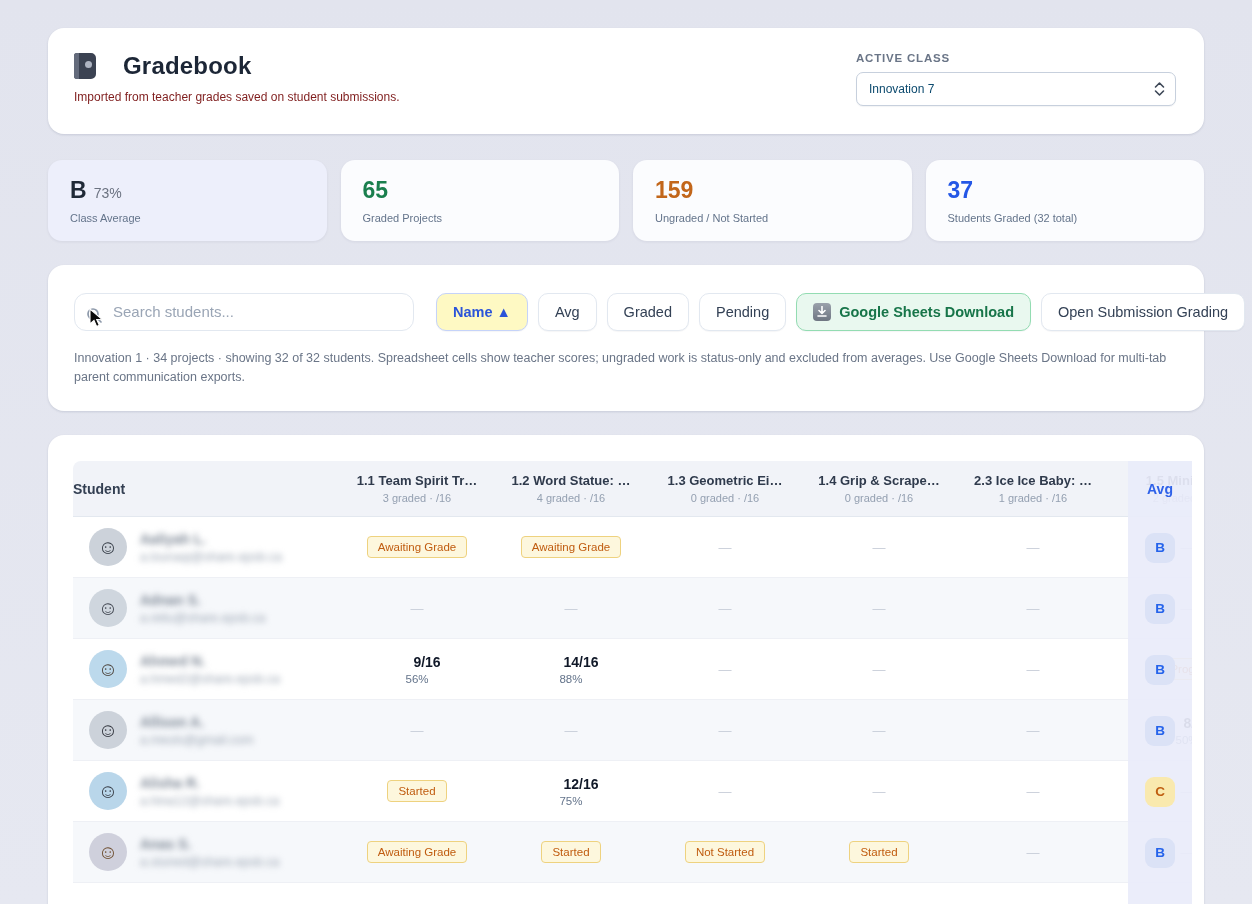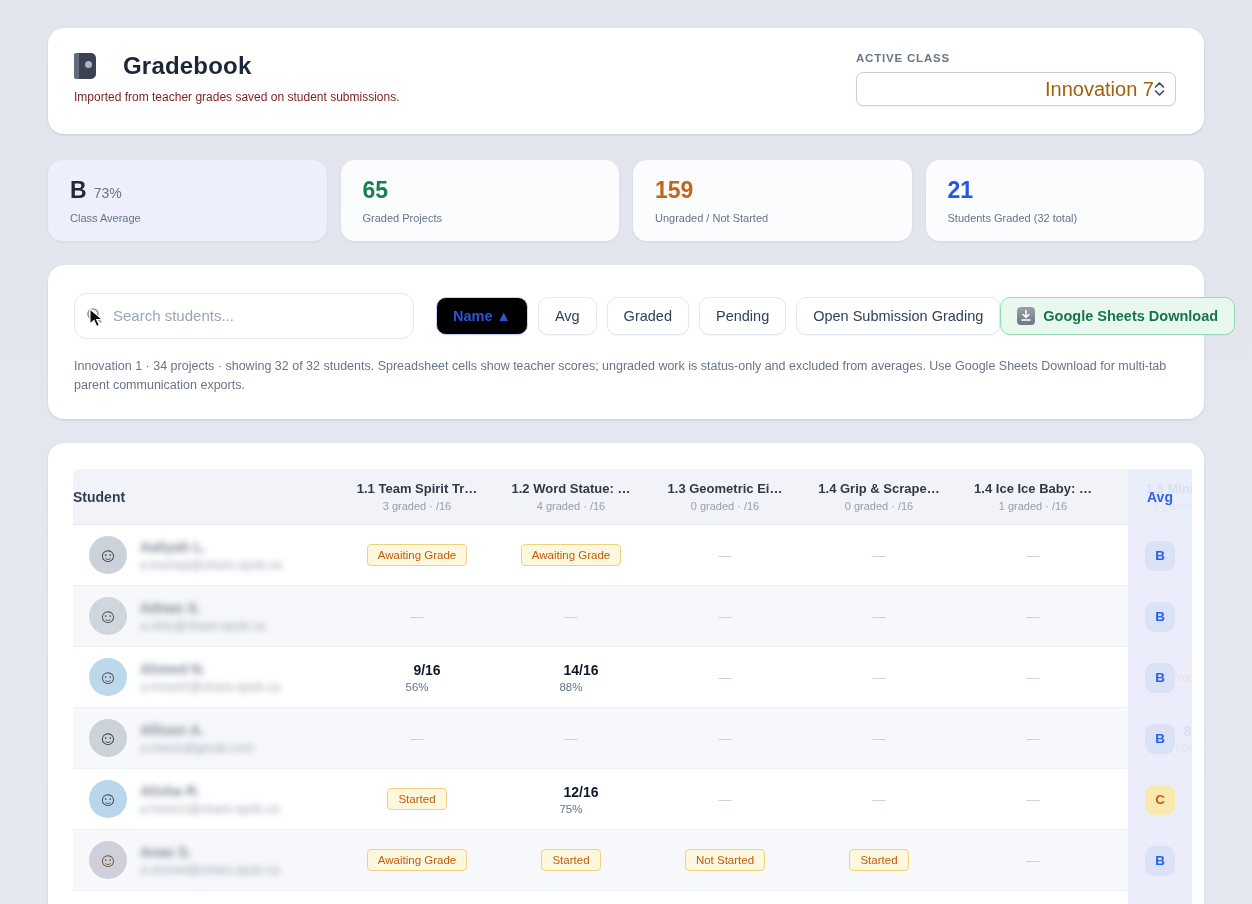--- a/index.html
+++ b/index.html
@@ -27,46 +27,46 @@
     background:#646b7c; border-radius:3px 0 0 3px; }
   .notebook-icon::after { content:""; position:absolute; left:11px; top:8px; width:7px; height:7px;
     background:#aeb4c2; border-radius:50%; }
   .page-title { font-size:24px; font-weight:800; color:#1c2636; letter-spacing:.2px; }
   .page-subtitle { margin-top:10px; font-size:12px; color:#7f1d1d;text-align:center; }
   .active-class { width:320px; }
   .active-class-label { display:block; font-size:11.5px; font-weight:700; letter-spacing:.07em;
     color:#6a7587; margin-bottom:8px; }
   .select { height:34px; background:#fff; border:1px solid #c7d0dd; border-radius:7px;
     box-shadow:0 1px 1px rgba(20,30,60,.05); display:flex; align-items:center;
-    justify-content:flex-end; padding:0 10px 0 12px; font-size:20px; color:#a16207; cursor:pointer; }
+    justify-content:space-between; padding:0 10px 0 12px; font-size:12px; color:#0c4a6e; cursor:pointer; }
 
   
   .stats { display:grid; grid-template-columns:repeat(4,1fr); gap:14px; margin-bottom:24px; }
   .stat-card { background:#fbfcfe; border-radius:14px; padding:17px 22px;
     box-shadow:0 1px 3px rgba(25,35,70,.07); }
   .stat-card.highlight { background:#edeffb; }
   .stat-top { display:flex; align-items:baseline; gap:7px; }
   .stat-value { font-size:23px; font-weight:800; line-height:1.2; }
   .stat-suffix { font-size:14px; color:#6b7280; font-weight:500; }
   .stat-label { margin-top:7px; font-size:11px; color:#64748b; }
 
   
   .toolbar-card { padding:28px 26px 24px 26px; margin-bottom:24px; }
   .toolbar-row { display:flex; align-items:center; }
-  .search-box { position:relative; width:340px; height:46px; margin-right:22px; flex:none; }
+  .search-box { position:relative; width:340px; height:38px; margin-right:22px; flex:none; }
   .search-box input { width:100%; height:100%; border:1px solid #e2e8f0; border-radius:12px;
     background:#fff; padding:0 14px 0 38px; font-size:15px; color:#1f2937; outline:none;
     font-family:"Liberation Sans", sans-serif; }
   .search-box input::placeholder { color:#9aa5b5; }
   .search-icon { position:absolute; left:12px; top:14px; }
   .btn { height:38px; padding:0 16px; border-radius:10px; border:1px solid #e2e8f0;
     background:#fff; font-size:14.5px; color:#334155; font-weight:500; cursor:pointer;
     font-family:"Liberation Sans", sans-serif; white-space:nowrap; margin-right:10px;
     box-shadow:0 1px 1px rgba(20,30,60,.04); display:flex; align-items:center; gap:8px; }
-  .btn.active-sort { background:#000000; border-color:#c5d3f9; color:#2b54d9; font-weight:600; }
+  .btn.active-sort { background:#fef9c3; border-color:#c5d3f9; color:#2b54d9; font-weight:600; }
   .btn.google { background:#e9f8ef; border-color:#93dcb2; color:#177549; font-weight:600; }
   .btn.open-grading { margin-left:0; margin-right:0; }
   .dl-icon { width:18px; height:18px; background:linear-gradient(180deg,#9aa1ab,#6f7682);
     border-radius:4px; display:flex; align-items:center; justify-content:center; flex:none; }
   .note { margin-top:18px; font-size:12.5px; line-height:1.55; color:#6a7587; max-width:1110px; }
 
   
   .table-card { padding:26px 12px 0 25px; height:520px; overflow:hidden; }
   .table-wrap { position:relative; overflow:hidden; }
   .t-row, .t-head { display:grid; grid-template-columns:267px repeat(6,154px); width:1191px; }
@@ -141,50 +141,50 @@
         <div class="stat-label">Graded Projects</div>
       </div>
       <div class="stat-card">
         <div class="stat-top">
           <span class="stat-value" style="color: rgb(194, 102, 26);">159</span>
         </div>
         <div class="stat-label">Ungraded / Not Started</div>
       </div>
       <div class="stat-card">
         <div class="stat-top">
-          <span class="stat-value" style="color: rgb(36, 87, 230);">21</span>
+          <span class="stat-value" style="color: rgb(36, 87, 230);">37</span>
         </div>
         <div class="stat-label">Students Graded (32 total)</div>
       </div>
     </section>
 
   <section class="card toolbar-card">
     <div class="toolbar-row">
       <div class="search-box">
         <svg class="search-icon" width="17" height="17" viewBox="0 0 17 17">
           <circle cx="7" cy="7" r="5" fill="none" stroke="#8d99aa" stroke-width="1.7"></circle>
           <line x1="11" y1="11" x2="15" y2="15" stroke="#8d99aa" stroke-width="1.7" stroke-linecap="round"></line>
         </svg>
         <input type="text" placeholder="Search students..." style="">
       </div>
       <div id="filter-buttons" style="display:flex;">
           <button class="btn active-sort">Name ▲</button>
           <button class="btn">Avg</button>
           <button class="btn">Graded</button>
           <button class="btn">Pending</button>
         </div>
-      <button class="btn open-grading">Open Submission Grading</button>
       <button class="btn google">
         <span class="dl-icon">
           <svg width="10" height="11" viewBox="0 0 10 11">
             <path d="M5 0.5 V7 M2 4.5 L5 7.5 L8 4.5 M1 10 H9" fill="none" stroke="#ffffff" stroke-width="1.6" stroke-linecap="round" stroke-linejoin="round"></path>
           </svg>
         </span>
         <span>Google Sheets Download</span>
       </button>
+      <button class="btn open-grading">Open Submission Grading</button>
     </div>
     <p class="note">Innovation 1 · 34 projects · showing 32 of 32 students. Spreadsheet cells show teacher scores; ungraded work is status-only and excluded from averages. Use Google Sheets Download for multi-tab parent communication exports.</p>
   </section>
 
   <section class="card table-card">
     <div class="table-wrap">
       <div id="table-inner">
           <div class="t-head">
             <div class="h-student">Student</div>
             <div class="h-col">
@@ -197,21 +197,21 @@
             </div>
             <div class="h-col">
               <div class="h-col-title">1.3 Geometric Ei…</div>
               <div class="h-col-sub">0 graded · /16</div>
             </div>
             <div class="h-col">
               <div class="h-col-title">1.4 Grip &amp; Scrape…</div>
               <div class="h-col-sub">0 graded · /16</div>
             </div>
             <div class="h-col">
-              <div class="h-col-title">1.4 Ice Ice Baby: …</div>
+              <div class="h-col-title">2.3 Ice Ice Baby: …</div>
               <div class="h-col-sub">1 graded · /16</div>
             </div>
             <div class="h-col">
               <div class="h-col-title">1.5 Mini Ob…</div>
               <div class="h-col-sub">2 graded · /16</div>
             </div>
           </div>
           <div class="t-row">
             <div class="cell student-cell">
               <div class="avatar" style="background: rgb(204, 210, 218); color: rgb(47, 54, 64);">☺</div>

